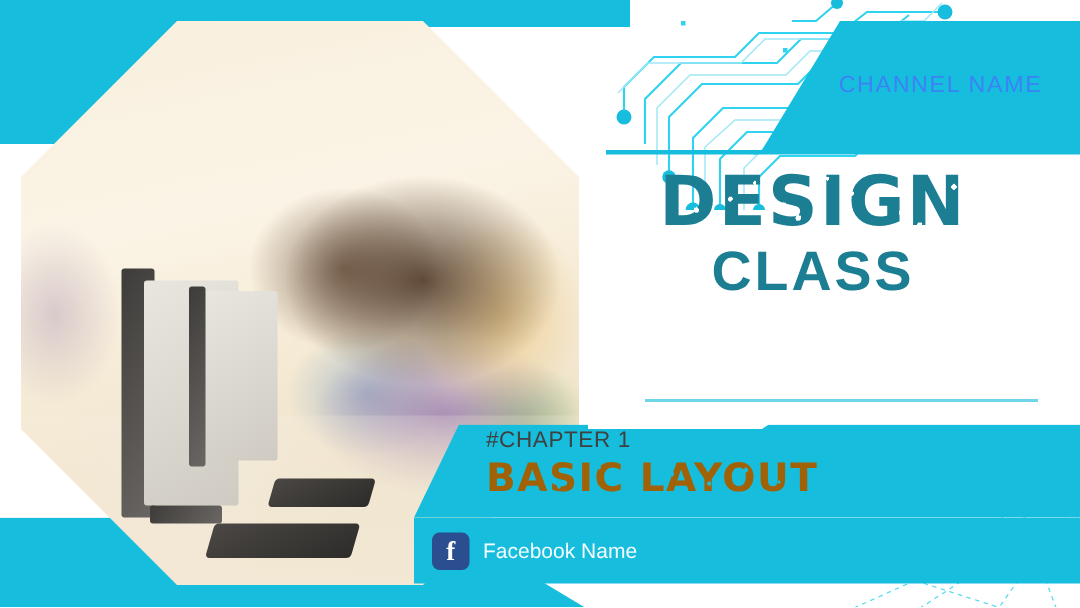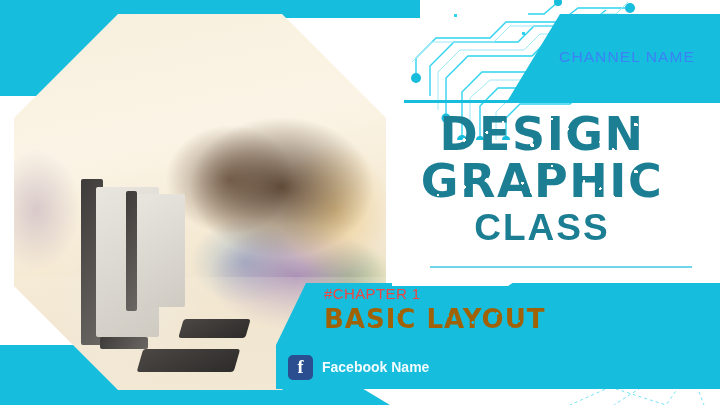--- a/index.html
+++ b/index.html
@@ -208,21 +208,21 @@
     clip-path:polygon(0 0, 140px 0, 116px 16px, 0 16px);
     z-index:7;
   }
   .chapter-text {
     position:absolute;
     left:324px; top:286px;
     z-index:8;
   }
   .chapter-label {
     display:block;
-    color:#ef4444;
+    color:#404040;
     font-size:15px;
     letter-spacing:0.4px;
     font-weight:400;
     line-height:1.1;
   }
   .chapter-title {
     display:block;
     color:#a16207;
     font-size:26px;
     font-weight:bold;
@@ -290,21 +290,21 @@
     display:flex; align-items:center; justify-content:center;
   }
   .ig-dot {
     width:6px; height:6px;
     border:1.6px solid #fff;
     border-radius:50%;
   }
   .social-name {
     color:#f2fcff;
     font-size:14px;
-    font-weight:700;
+    font-weight:400;
     white-space:nowrap;
     text-align:center;
   }
 </style>
 </head>
 <body>
 
 <div id="stage">
 
   <div class="cyan-top-left"></div>
@@ -383,21 +383,20 @@
       <path d="M96 64 L150 44"></path>
     </g>
   </svg>
 
   <div class="wedge"></div>
   <div class="channel-name">CHANNEL NAME</div>
   <div class="thin-rule"></div>
 
   <div class="title-block">
     <span class="t-line1 grunge">DESIGN</span>
-    <span class="t-line2 grunge">GRAPHIC</span>
     <span class="t-line3">CLASS</span>
   </div>
   <div class="thin-rule-2"></div>
 
   <div class="chapter-notch"></div>
   <div class="chapter-block"></div>
   <div class="chapter-text">
     <span class="chapter-label">#CHAPTER 1</span>
     <span class="chapter-title grunge-w">BASIC LAYOUT</span>
   </div>

